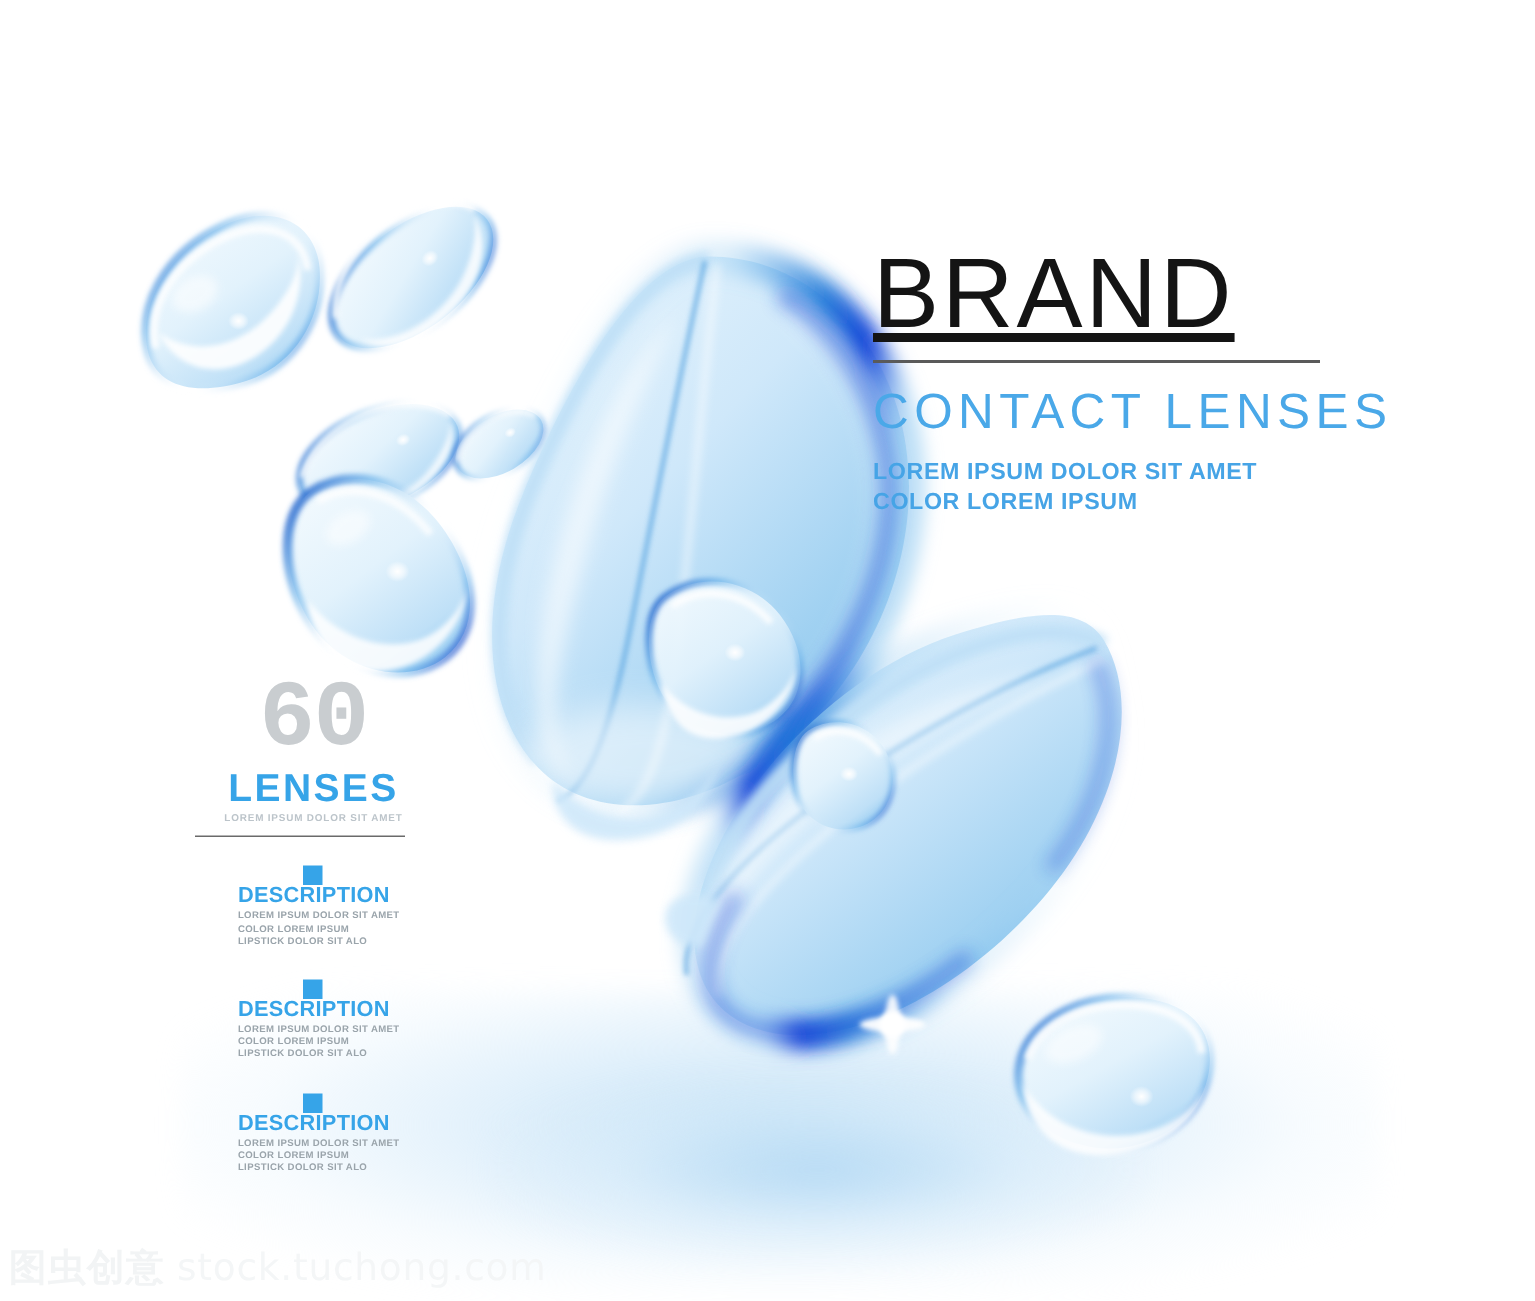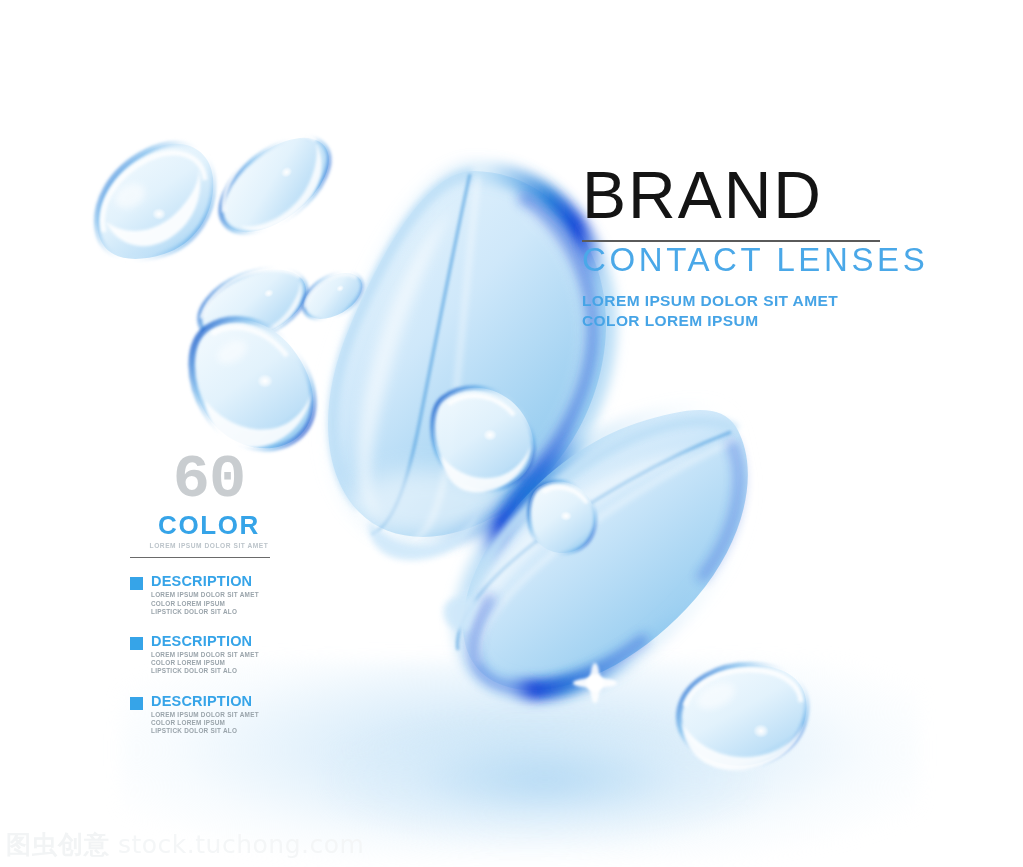--- a/index.html
+++ b/index.html
@@ -58,28 +58,30 @@
   }
   .brand-title{
     font-size:66px;
     line-height:70px;
     letter-spacing:2px;
     font-weight:400;
     color:#141414;
     font-family:"Liberation Sans", sans-serif;
     margin:0;
     white-space:nowrap;
+    text-decoration:underline;
   }
   .brand-rule{
     margin-top:10px;
     width:298px;
     height:2px;
     background:#5a5a5a;
   }
   .brand-sub{
+    margin-top:14px;
     font-size:33px;
     line-height:36px;
     letter-spacing:3.6px;
     color:#4aa8e8;
     font-weight:300;
     white-space:nowrap;
   }
   .brand-lines{
     margin-top:13px;
   }
@@ -135,23 +137,24 @@
     margin-left:0;
     width:140px;
     height:1.4px;
     background:#6a6a6a;
   }
 
   .desc-list{ margin-top:16px; }
   .desc-item{
     position:relative;
     display:flex;
-    align-items:flex-start;
+    align-items:center;
     margin-bottom:18px;
     min-height:40px;
+    flex-direction:column;
   }
   .desc-bullet{
     flex:0 0 auto;
     width:13px;
     height:13px;
     background:#36a4e8;
     margin-top:3px;
     margin-right:8px;
   }
   .desc-body{ flex:1 1 auto; }
@@ -435,21 +438,21 @@
     <div class="brand-rule"></div>
     <div class="brand-sub">CONTACT LENSES</div>
     <div class="brand-lines">
       <div class="brand-line">LOREM IPSUM DOLOR SIT AMET</div>
       <div class="brand-line">COLOR LOREM IPSUM</div>
     </div>
   </div>
 
   <div class="info-block">
     <div class="count-num">60</div>
-    <div class="count-label">COLOR</div>
+    <div class="count-label">LENSES</div>
     <div class="count-sub">LOREM IPSUM DOLOR SIT AMET</div>
     <div class="info-rule"></div>
 
     <div class="desc-list">
 
       <div class="desc-item">
         <span class="desc-bullet"></span>
         <div class="desc-body">
           <div class="desc-title">DESCRIPTION</div>
           <div class="desc-lines">

